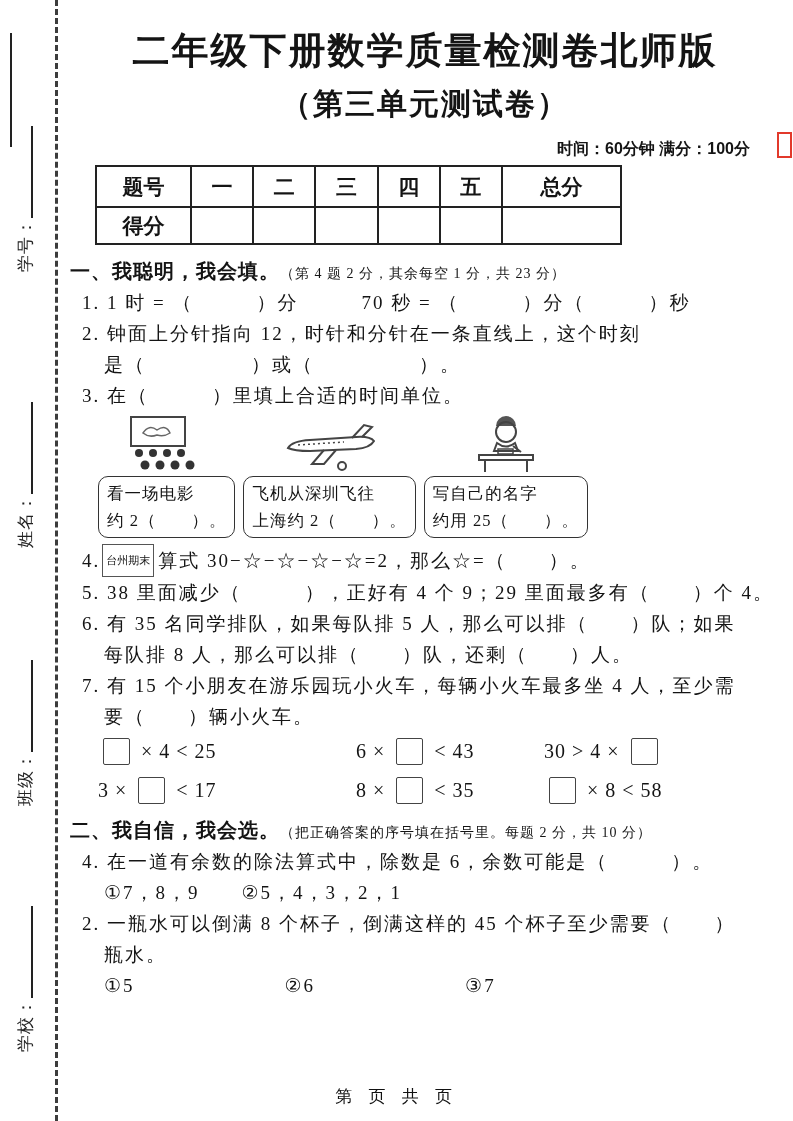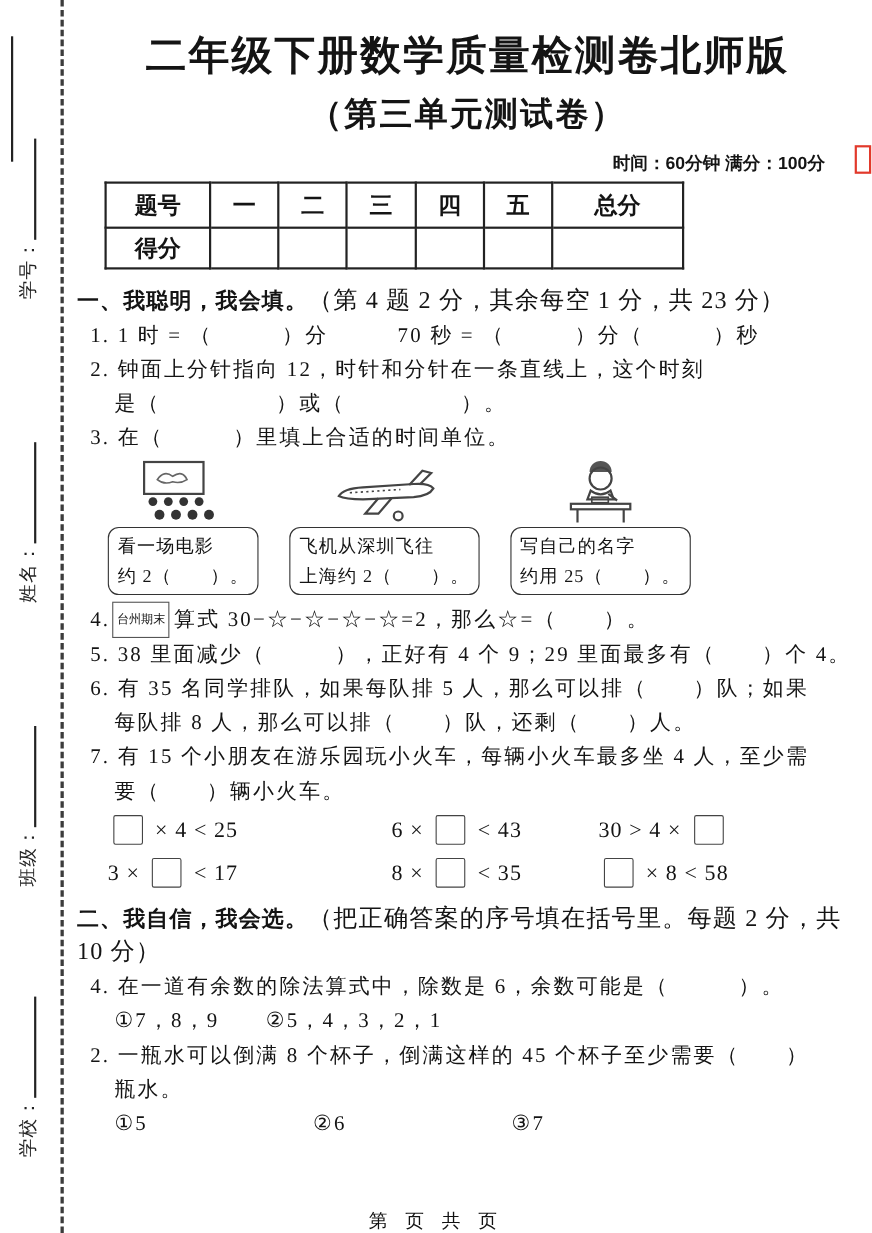--- a/index.html
+++ b/index.html
@@ -54,30 +54,30 @@
   }
   table.score tr.r1 th { height:41px; }
   table.score tr.r2 td { height:37px; }
   table.score .c0 { width:95px; }
   
   .sec-head { margin:13px 0 2px 2px; }
   .sec-head .h {
     font-family:"Liberation Sans", sans-serif; font-weight:bold;
     font-size:20px; letter-spacing:1px;
   }
-  .sec-head .n { font-size:22px; letter-spacing:1px; }
+  .sec-head .n { font-size:14px; letter-spacing:1px; }
   .q { font-size:19px; letter-spacing:2px; line-height:31px; padding-left:14px; }
   .q.cont { padding-left:36px; }
   .tag {
     display:inline-block; border:1px solid #555; font-size:11px; letter-spacing:0;
     padding:0 3px; vertical-align:3px; margin:0 4px 0 2px;
     font-family:"Liberation Sans", sans-serif;
   }
   
-  .pics { display:flex; gap:28px; margin:4px 0 6px 30px; align-items:flex-end; }
+  .pics { display:flex; gap:8px; margin:4px 0 6px 30px; align-items:flex-end; }
   .pic { display:flex; flex-direction:column; align-items:center; }
   .pic svg { display:block; margin-bottom:3px; }
   .pic .cap {
     border:1.5px solid #333; border-radius:10px; padding:3px 8px;
     font-size:16.5px; letter-spacing:1px; line-height:27px; text-align:left;
     background:#fff;
   }
   
   .sq {
     display:inline-block; width:27px; height:27px; border:1.5px solid #444;
@@ -86,21 +86,21 @@
   .sq.small { width:25px; height:25px; vertical-align:-6px; margin:0 4px; }
   .exprs {
     display:grid; grid-template-columns:258px 188px 1fr;
     row-gap:12px; margin:6px 0 2px 30px; font-size:20px; letter-spacing:1px;
     align-items:center;
   }
   .opts { display:flex; margin-left:36px; font-size:19px; letter-spacing:2px; line-height:31px; }
   .opts.narrow span { margin-right:42px; }
   .opts.wide span { margin-right:150px; }
   .footer {
-    position:absolute; bottom:0; left:0; width:793px; text-align:center;
+    position:absolute; bottom:13px; left:0; width:793px; text-align:center;
     font-size:17px; letter-spacing:6px; color:#111;
   }
 </style>
 </head>
 <body>
 
 <div class="edge-mark"></div>
 <div class="seal-line"></div>
 <div class="red-box"></div>
 

